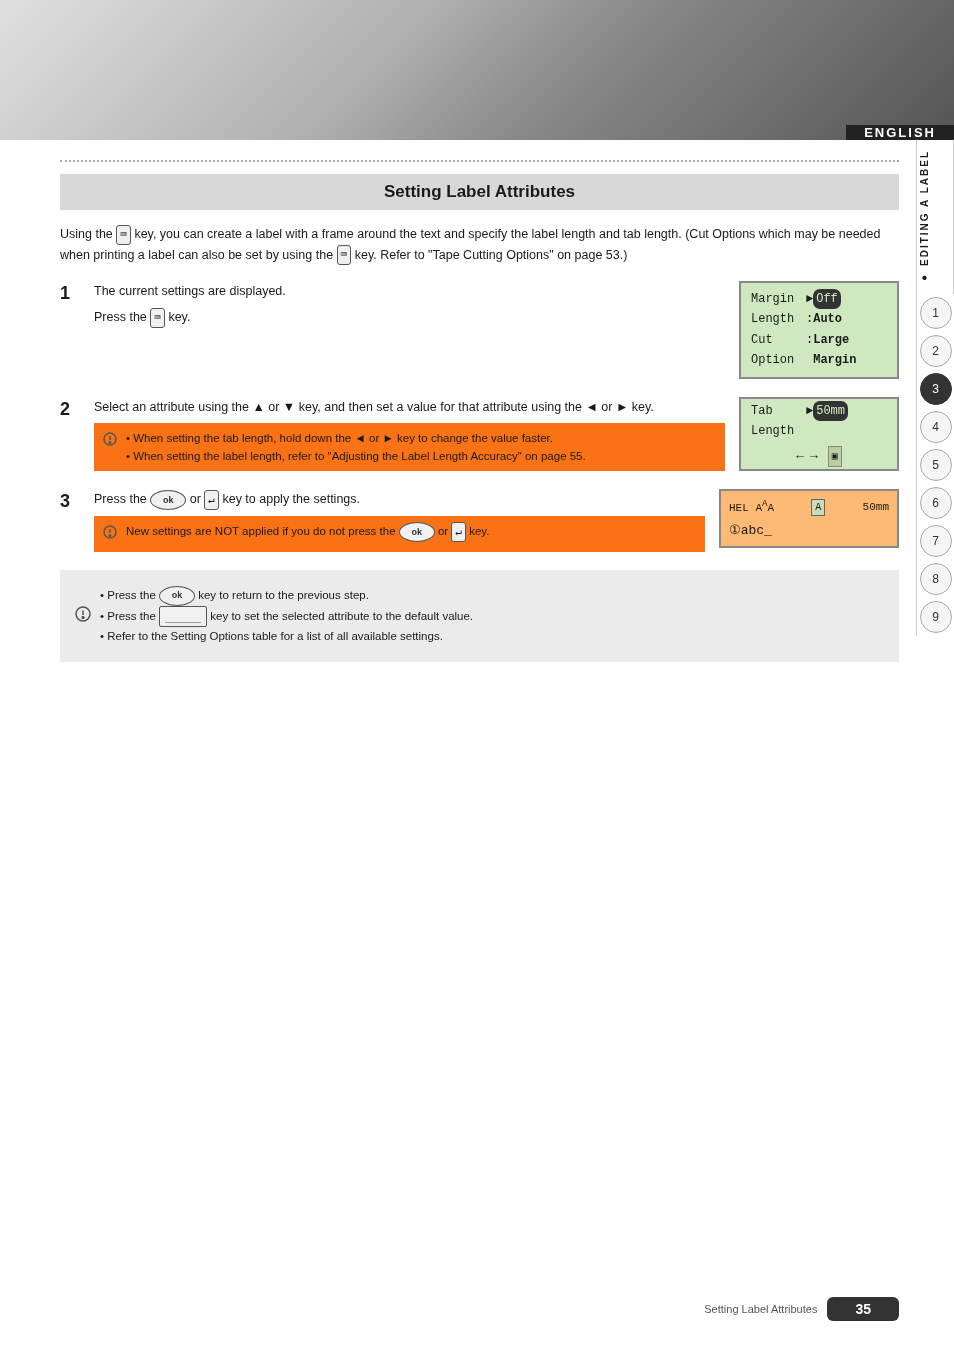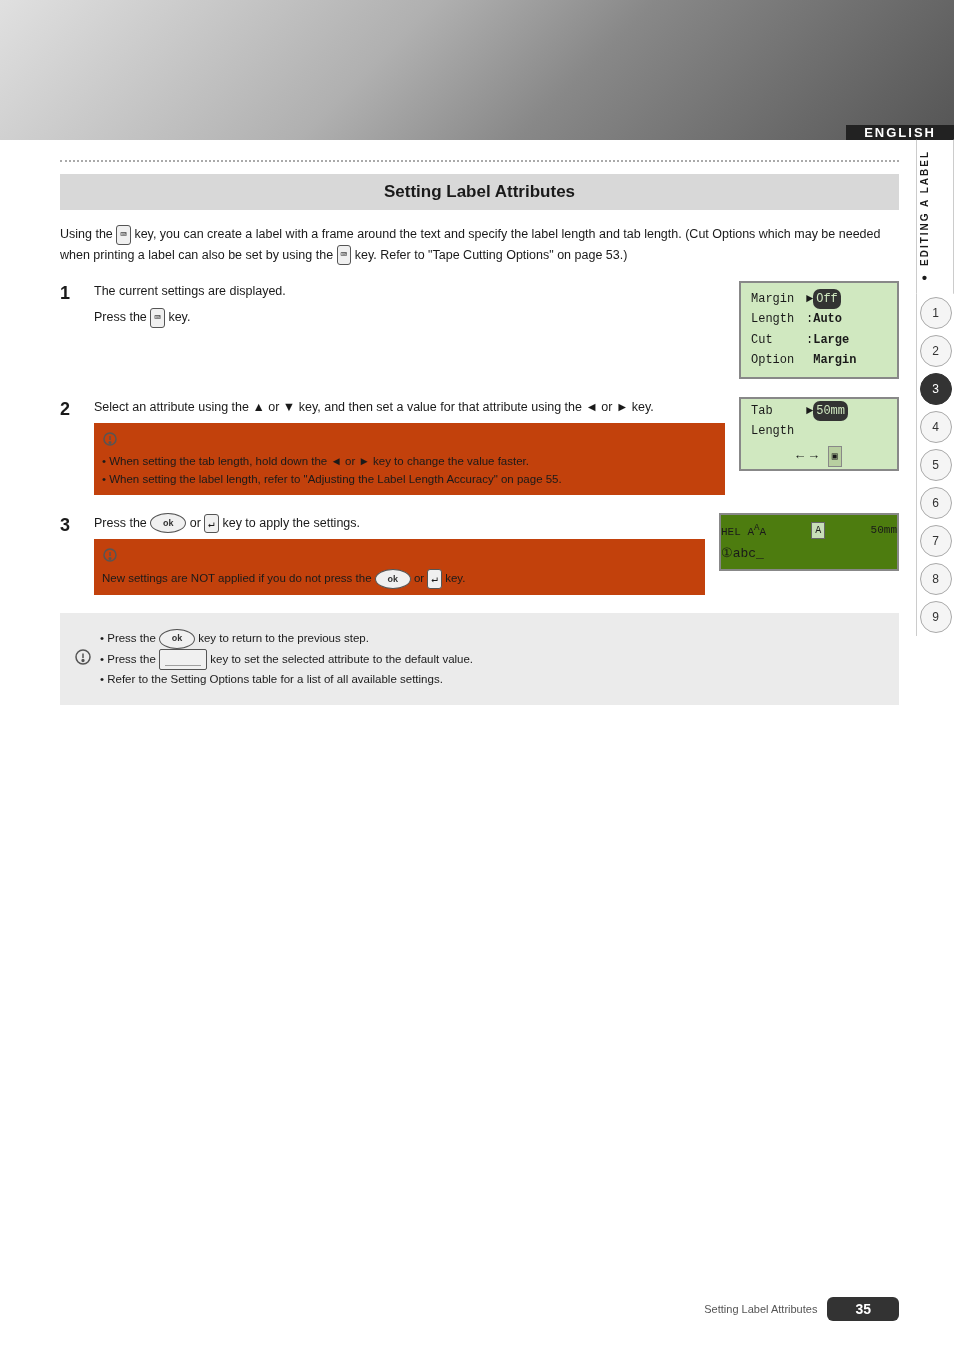--- a/index.html
+++ b/index.html
@@ -145,27 +145,26 @@
       padding-left: 6px;
     }
     .step-main-text {
       font-size: 12.5px;
       line-height: 1.6;
       margin-bottom: 6px;
     }
     .step-hint {
       display: flex;
       align-items: flex-start;
-      background: #c2410c;
+      background: #f97316;
       border: none;
       font-size: 11.5px;
       line-height: 1.6;
       padding: 6px 8px;
       margin-top: 4px;
-      flex-direction: column;
     }
     .hint-icon {
       margin-right: 6px;
       margin-top: 2px;
       min-width: 18px;
     }
     .hint-icon svg {
       width: 16px;
       height: 16px;
     }
@@ -277,24 +276,24 @@
       padding: 2px 10px;
       min-width: 160px;
       max-width: 200px;
       line-height: 1.7;
       margin-left: 10px;
     }
 
     
     .lcd3 {
       border: 2px solid #888;
-      background: #4d7c0f;
+      background: #fdba74;
       font-family: 'Courier New', monospace;
       font-size: 12px;
-      padding: 6px 0;
+      padding: 6px 8px;
       min-width: 160px;
       max-width: 200px;
       line-height: 1.5;
       margin-left: 10px;
     }
   </style>
 </head>
 <body>
 
 <div class="header-banner">

